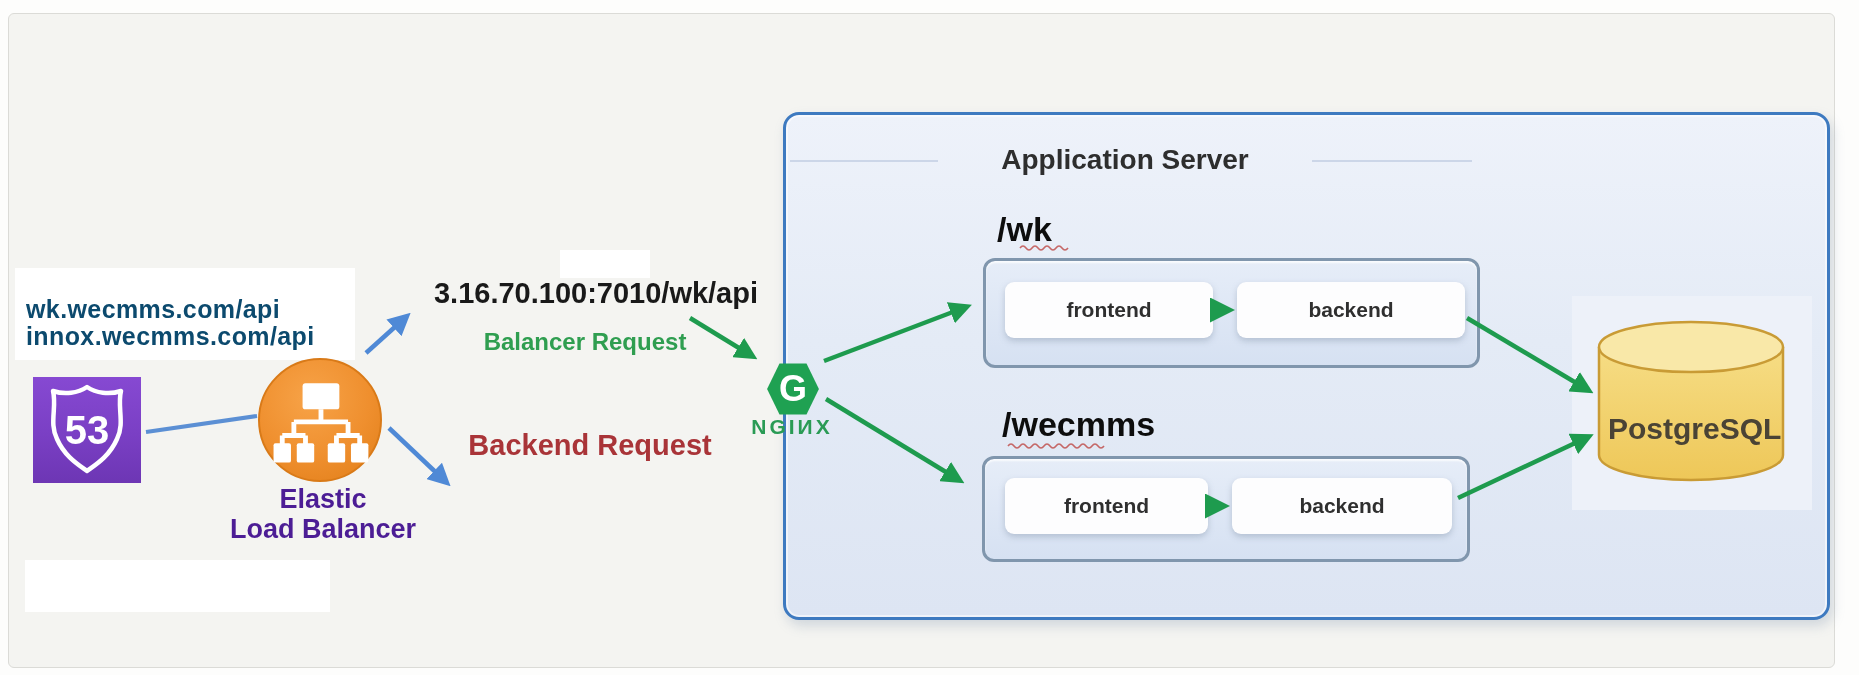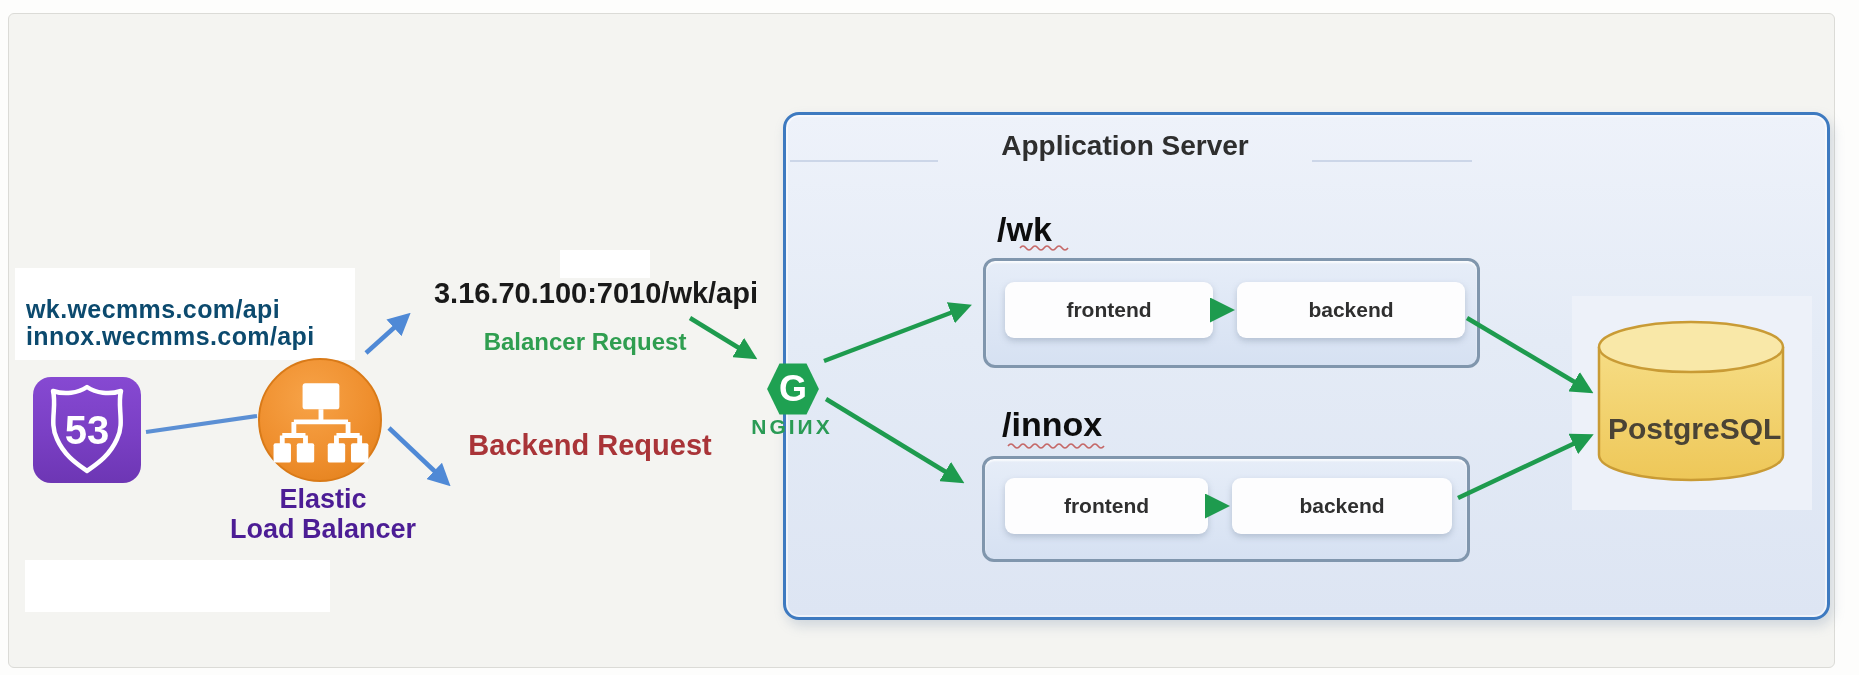--- a/index.html
+++ b/index.html
@@ -6,21 +6,21 @@
   .canvas{position:relative;width:1859px;height:675px;background:#fdfdfc;overflow:hidden;
           font-family:"Liberation Sans",sans-serif;}
   .abs{position:absolute;}
   .frame{left:8px;top:13px;width:1825px;height:653px;background:#f4f4f1;
          border:1px solid #dbdbd7;border-radius:6px;}
   .patch{background:#ffffff;}
   
   .dns{left:26px;top:296px;font-size:25px;font-weight:700;color:#0c4a6e;
        line-height:27px;letter-spacing:.4px;white-space:nowrap;}
   
-  .r53{left:33px;top:377px;width:108px;height:106px;border-radius:18px;
+  .r53{left:33px;top:377px;width:108px;height:106px;border-radius:0;
        background:linear-gradient(180deg,#8649d2 0%,#7a3fc4 55%,#6d36b4 100%);
        display:flex;align-items:center;justify-content:center;}
   
   .elb{left:258px;top:358px;width:124px;height:124px;border-radius:50%;
        background:radial-gradient(circle at 42% 32%,#f7a348 0%,#ef8f2e 55%,#e07d17 100%);
        border:2px solid #d97a18;box-sizing:border-box;}
   .elb-label{left:208px;top:484px;width:230px;text-align:center;font-size:27px;
        font-weight:700;color:#4c1d95;line-height:30px;}
   
   .ip-wk{left:420px;top:277px;width:352px;text-align:center;font-size:29px;
@@ -36,21 +36,21 @@
        clip-path:polygon(25% 3%,75% 3%,98% 50%,75% 97%,25% 97%,2% 50%);
        display:flex;align-items:center;justify-content:center;
        color:#ffffff;font-size:36px;font-weight:800;line-height:1;}
   .nginx-name{left:742px;top:415px;width:100px;text-align:center;font-size:21px;
        font-weight:800;color:#2a9b55;letter-spacing:3px;}
   
   .app{left:783px;top:112px;width:1047px;height:508px;box-sizing:border-box;
        border:3px solid #3e7ac0;border-radius:16px;
        background:linear-gradient(180deg,#eef2fa 0%,#e4ebf6 45%,#dde5f3 100%);
        box-shadow:inset 0 0 0 2px rgba(255,255,255,.55),3px 6px 12px rgba(120,140,170,.28);}
-  .app-title{left:940px;top:130px;width:370px;text-align:center;font-size:28px;
+  .app-title{left:940px;top:144px;width:370px;text-align:center;font-size:28px;
        font-weight:700;color:#2e2e2e;}
   .title-line{height:2px;background:#ccd6e8;}
   .path-label{font-size:34px;font-weight:700;color:#0d0d0d;}
   .group{box-sizing:border-box;border:3px solid #8096ad;border-radius:12px;
        background:linear-gradient(180deg,#e6edf8 0%,#d6e1f2 100%);
        box-shadow:inset 0 2px 2px rgba(255,255,255,.8);}
   .node{background:#fdfdfe;border-radius:9px;box-shadow:0 3px 6px rgba(110,125,150,.35);
        display:flex;align-items:center;justify-content:center;font-size:21px;
        font-weight:600;color:#2f2f2f;}
   
@@ -73,21 +73,21 @@
   <div class="abs app"></div>
   <div class="abs title-line" style="left:790px;top:160px;width:148px;"></div>
   <div class="abs title-line" style="left:1312px;top:160px;width:160px;"></div>
   <div class="abs app-title">Application Server</div>
 
   <div class="abs path-label" style="left:997px;top:210px;">/wk</div>
   <div class="abs group" style="left:983px;top:258px;width:497px;height:110px;"></div>
   <div class="abs node" style="left:1005px;top:282px;width:208px;height:56px;">frontend</div>
   <div class="abs node" style="left:1237px;top:282px;width:228px;height:56px;">backend</div>
 
-  <div class="abs path-label" style="left:1002px;top:405px;">/innox</div>
+  <div class="abs path-label" style="left:1002px;top:405px;">/wecmms</div>
   <div class="abs group" style="left:982px;top:456px;width:488px;height:106px;"></div>
   <div class="abs node" style="left:1005px;top:478px;width:203px;height:56px;">frontend</div>
   <div class="abs node" style="left:1232px;top:478px;width:220px;height:56px;">backend</div>
 
   <div class="abs pg-backdrop"></div>
   <svg class="overlay" style="left:1596px;top:320px;" width="190" height="162" viewBox="0 0 190 162">
     <defs>
       <linearGradient id="cyl" x1="0" y1="0" x2="0" y2="1">
         <stop offset="0" stop-color="#f6dd85"></stop>
           <stop offset="1" stop-color="#eec758"></stop>

